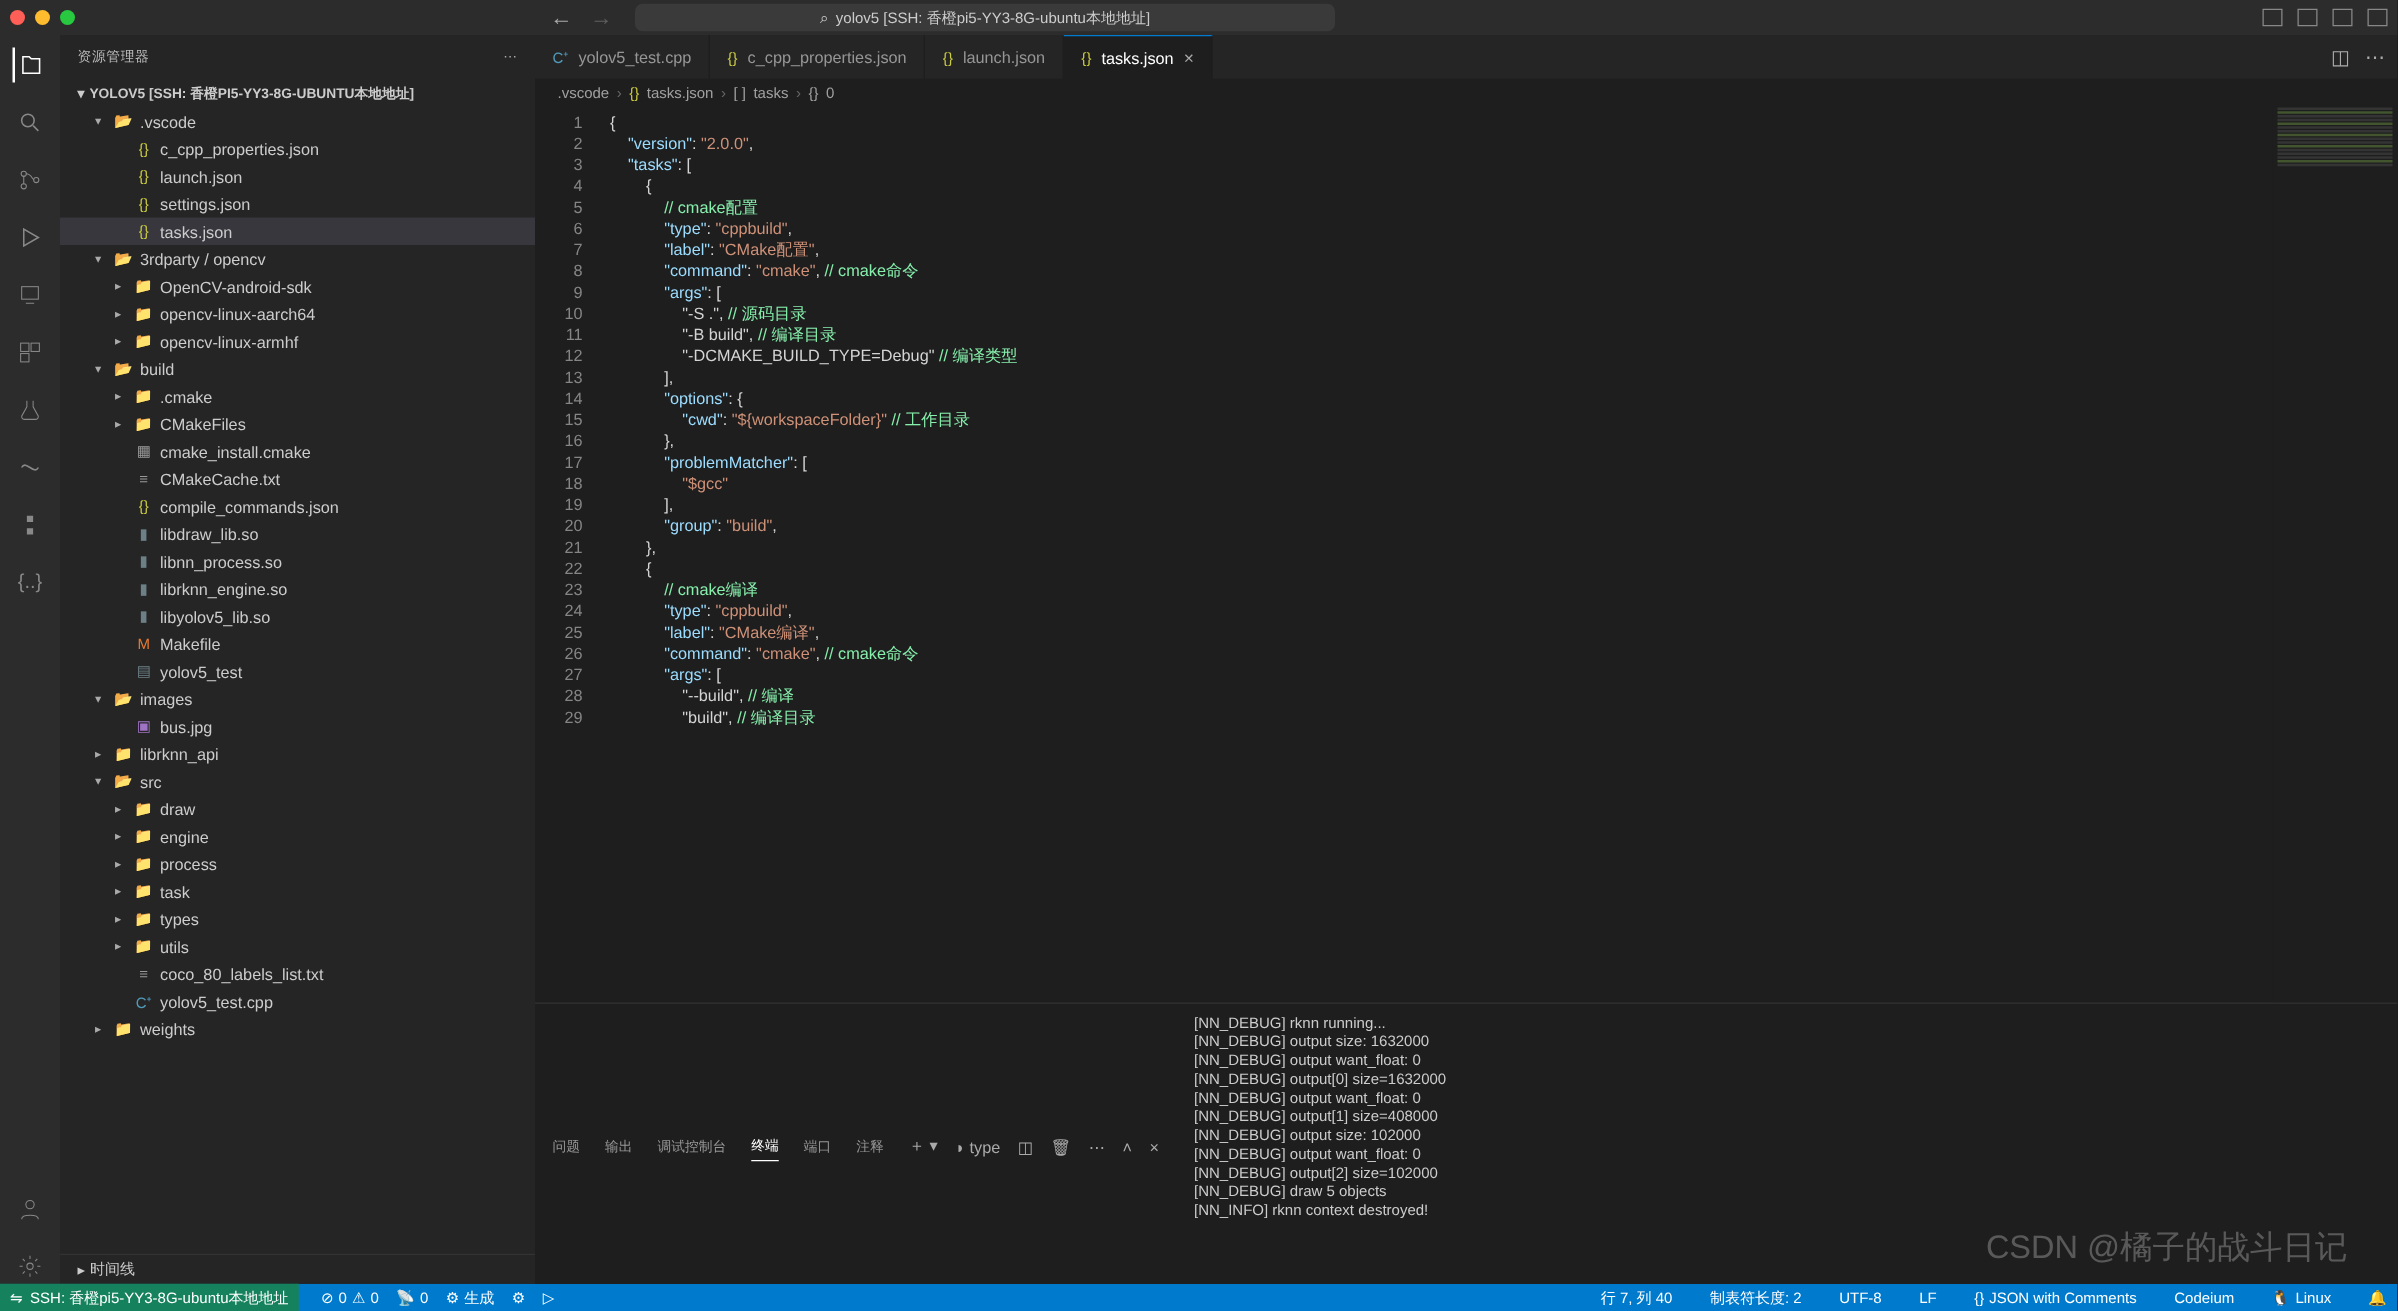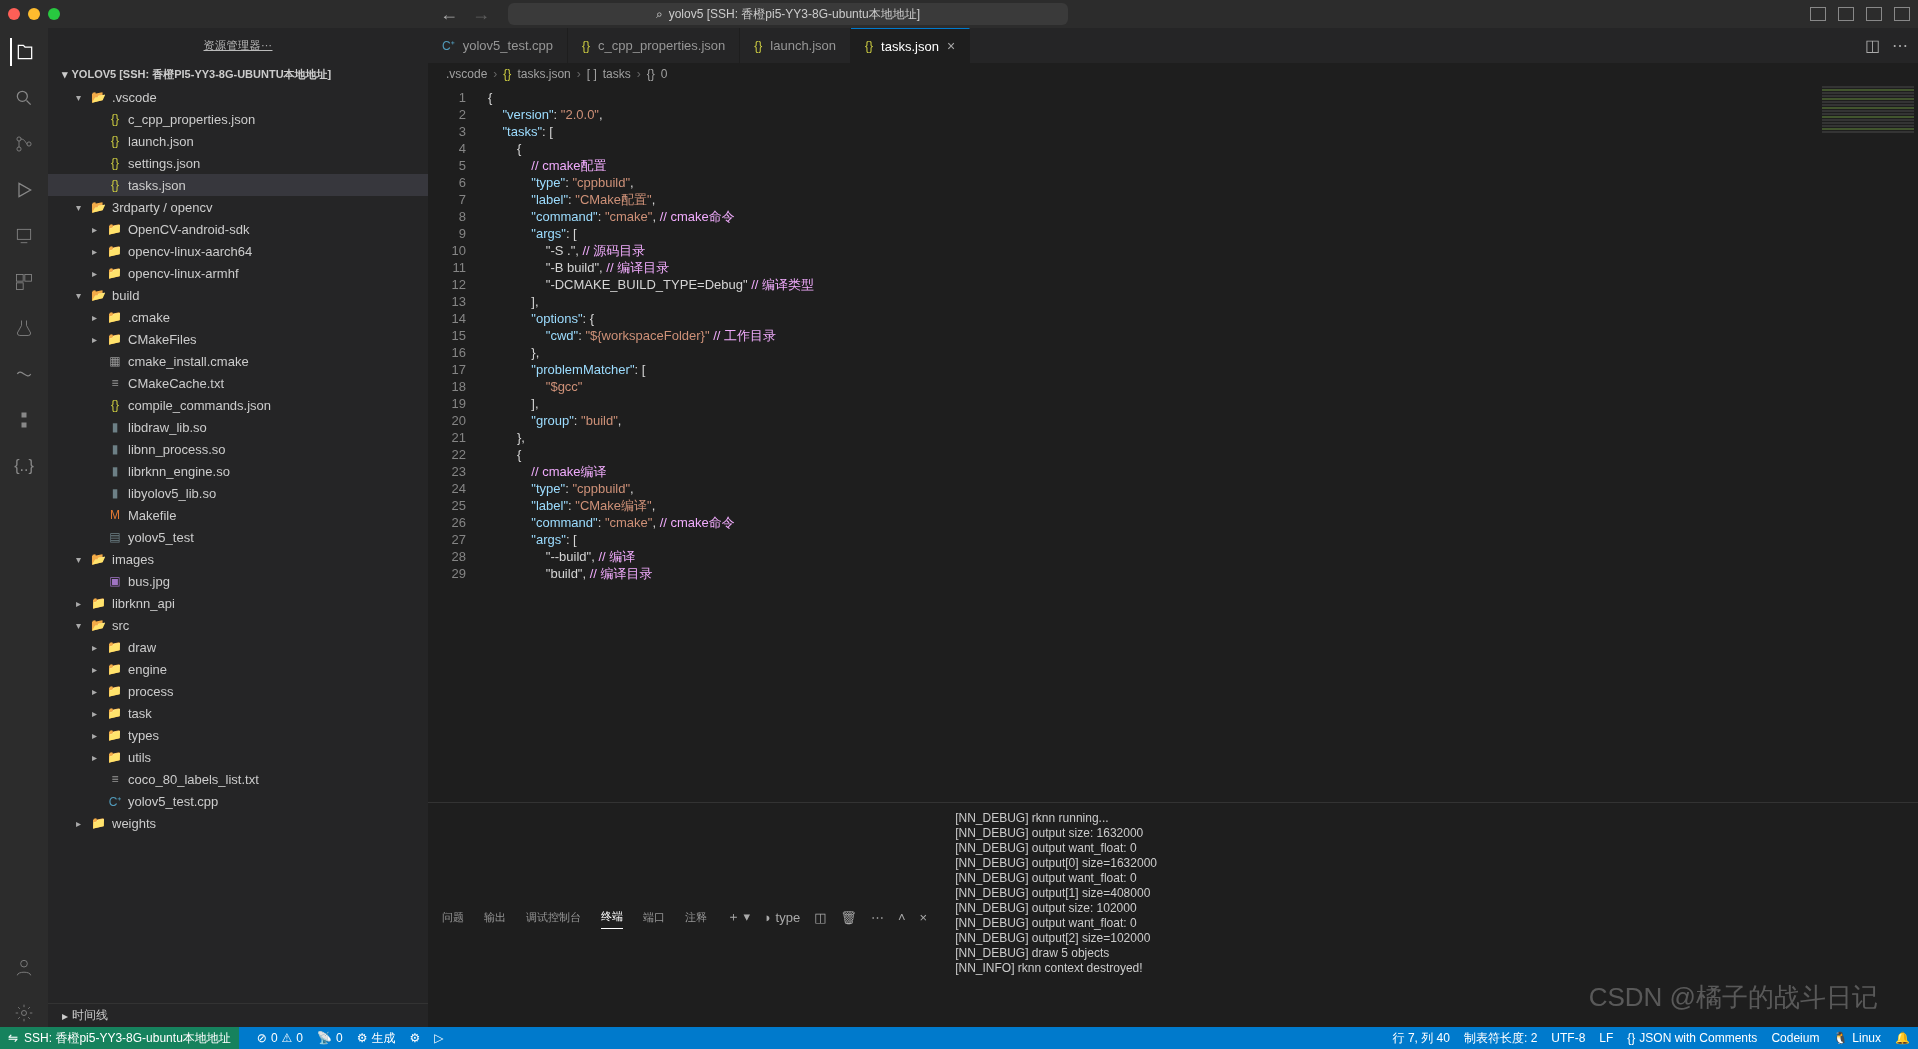--- a/index.html
+++ b/index.html
@@ -18,21 +18,21 @@
 .titlebar-right .iconbtn { width: 16px; height: 14px; border: 1px solid #888; }
 
 
 .main { display: flex; height: calc(100% - 28px - 22px); }
 .activitybar { width: 48px; background: #2c2c2c; display: flex; flex-direction: column; align-items: center; padding-top: 10px; gap: 18px; }
 .activitybar .aicon { width: 28px; height: 28px; color: #888; display: flex; align-items: center; justify-content: center; cursor: pointer; }
 .activitybar .aicon.active { color: #fff; border-left: 2px solid #fff; padding-left: 0; }
 .activitybar .spacer { flex: 1; }
 
 .sidebar { width: 380px; background: #252526; display: flex; flex-direction: column; font-size: 13px; }
-.sidebar-title { padding: 10px 14px; font-size: 11px; color: #bbb; letter-spacing: 0.5px; display: flex; justify-content: center; align-items: center; text-decoration: underline; }
+.sidebar-title { padding: 10px 14px; font-size: 11px; color: #bbb; letter-spacing: 0.5px; display: flex; justify-content: space-between; align-items: center; }
 .explorer-header { padding: 4px 14px; font-size: 11px; color: #ccc; font-weight: bold; display: flex; align-items: center; gap: 4px; }
 .tree { flex: 1; overflow: auto; padding-bottom: 4px; }
 .tree-item { display: flex; align-items: center; padding: 2px 0 2px 14px; height: 22px; cursor: pointer; color: #ccc; }
 .tree-item.selected { background: #37373d; }
 .tree-item .twisty { width: 14px; color: #aaa; font-size: 10px; }
 .tree-item .ficon { width: 18px; display: flex; justify-content: center; margin-right: 4px; font-size: 12px; }
 .ind1 { padding-left: 28px; } .ind2 { padding-left: 44px; }
 .ic-json { color: #cbcb41; } .ic-cpp { color: #519aba; }
 .ic-make { color: #e37933; } .ic-img { color: #a074c4; } .ic-txt { color: #999; }
 .ic-bin { color: #6d8086; }
@@ -48,37 +48,37 @@
 .tabs-right { margin-left: auto; display: flex; align-items: center; gap: 12px; padding-right: 10px; color: #aaa; }
 
 .breadcrumb { padding: 4px 18px; font-size: 12px; color: #a0a0a0; display: flex; gap: 6px; align-items: center; }
 .breadcrumb .sep { color: #666; }
 
 .code-area { flex: 1; display: flex; position: relative; font-family: "Menlo", "Consolas", monospace; font-size: 13px; line-height: 17px; overflow: hidden; }
 .gutter { width: 50px; text-align: right; color: #858585; padding: 4px 12px 0 0; user-select: none; }
 .code { padding: 4px 0 0 10px; white-space: pre; color: #d4d4d4; position: relative; }
 .code .str { color: #ce9178; }
 .code .kw { color: #9cdcfe; }
-.code .cmt { color: #f0abfc; margin-top: 18px; }
+.code .cmt { color: #86efac; margin-top: 18px; }
 .minimap { position: absolute; right: 0; top: 0; width: 100px; height: 100%; background: #1e1e1e; opacity: 0.6; }
 .minimap .mline { height: 2px; margin: 1px 4px; background: #444; }
 .minimap .mline.hl { background: #5a7a3a; }
 
 
 .panel { height: 225px; border-top: 1px solid #333; display: flex; flex-direction: row; background: #1e1e1e; }
 .panel-tabs { display: flex; padding: 4px 14px 0; gap: 20px; font-size: 11px; color: #969696; align-items: center; }
 .panel-tab { padding: 4px 0; cursor: pointer; }
 .panel-tab.active { color: #fff; border-bottom: 1px solid #fff; }
 .panel-tabs-right { margin-left: auto; display: flex; gap: 14px; align-items: center; color: #aaa; font-size: 13px; }
 .terminal { flex: 1; padding: 8px 14px; font-family: "Menlo", monospace; font-size: 12px; line-height: 15px; color: #ccc; overflow: hidden; }
 
 
 .statusbar { height: 22px; background: #007acc; color: #fff; display: flex; align-items: center; font-size: 12px; padding: 0 8px; gap: 14px; }
 .statusbar .remote { background: #16825d; height: 22px; display: flex; align-items: center; padding: 0 8px; margin-left: -8px; margin-right: 4px; gap:6px; }
-.statusbar .sbr { margin-left: auto; display: flex; gap: 14px; align-items: center; }
+.statusbar .sbr { margin-left: auto; display: flex; gap: 30px; align-items: center; }
 .statusbar .sitem { display:flex; align-items:center; gap:4px; }
 
 .watermark { position: absolute; right: 40px; bottom: 34px; font-size: 26px; color: rgba(200,200,200,0.35); font-weight: 500; pointer-events:none; }
 svg { width: 20px; height: 20px; fill: currentColor; }
 </style>
 </head>
 <body>
 
 <div class="titlebar">
   <div class="traffic-lights">

